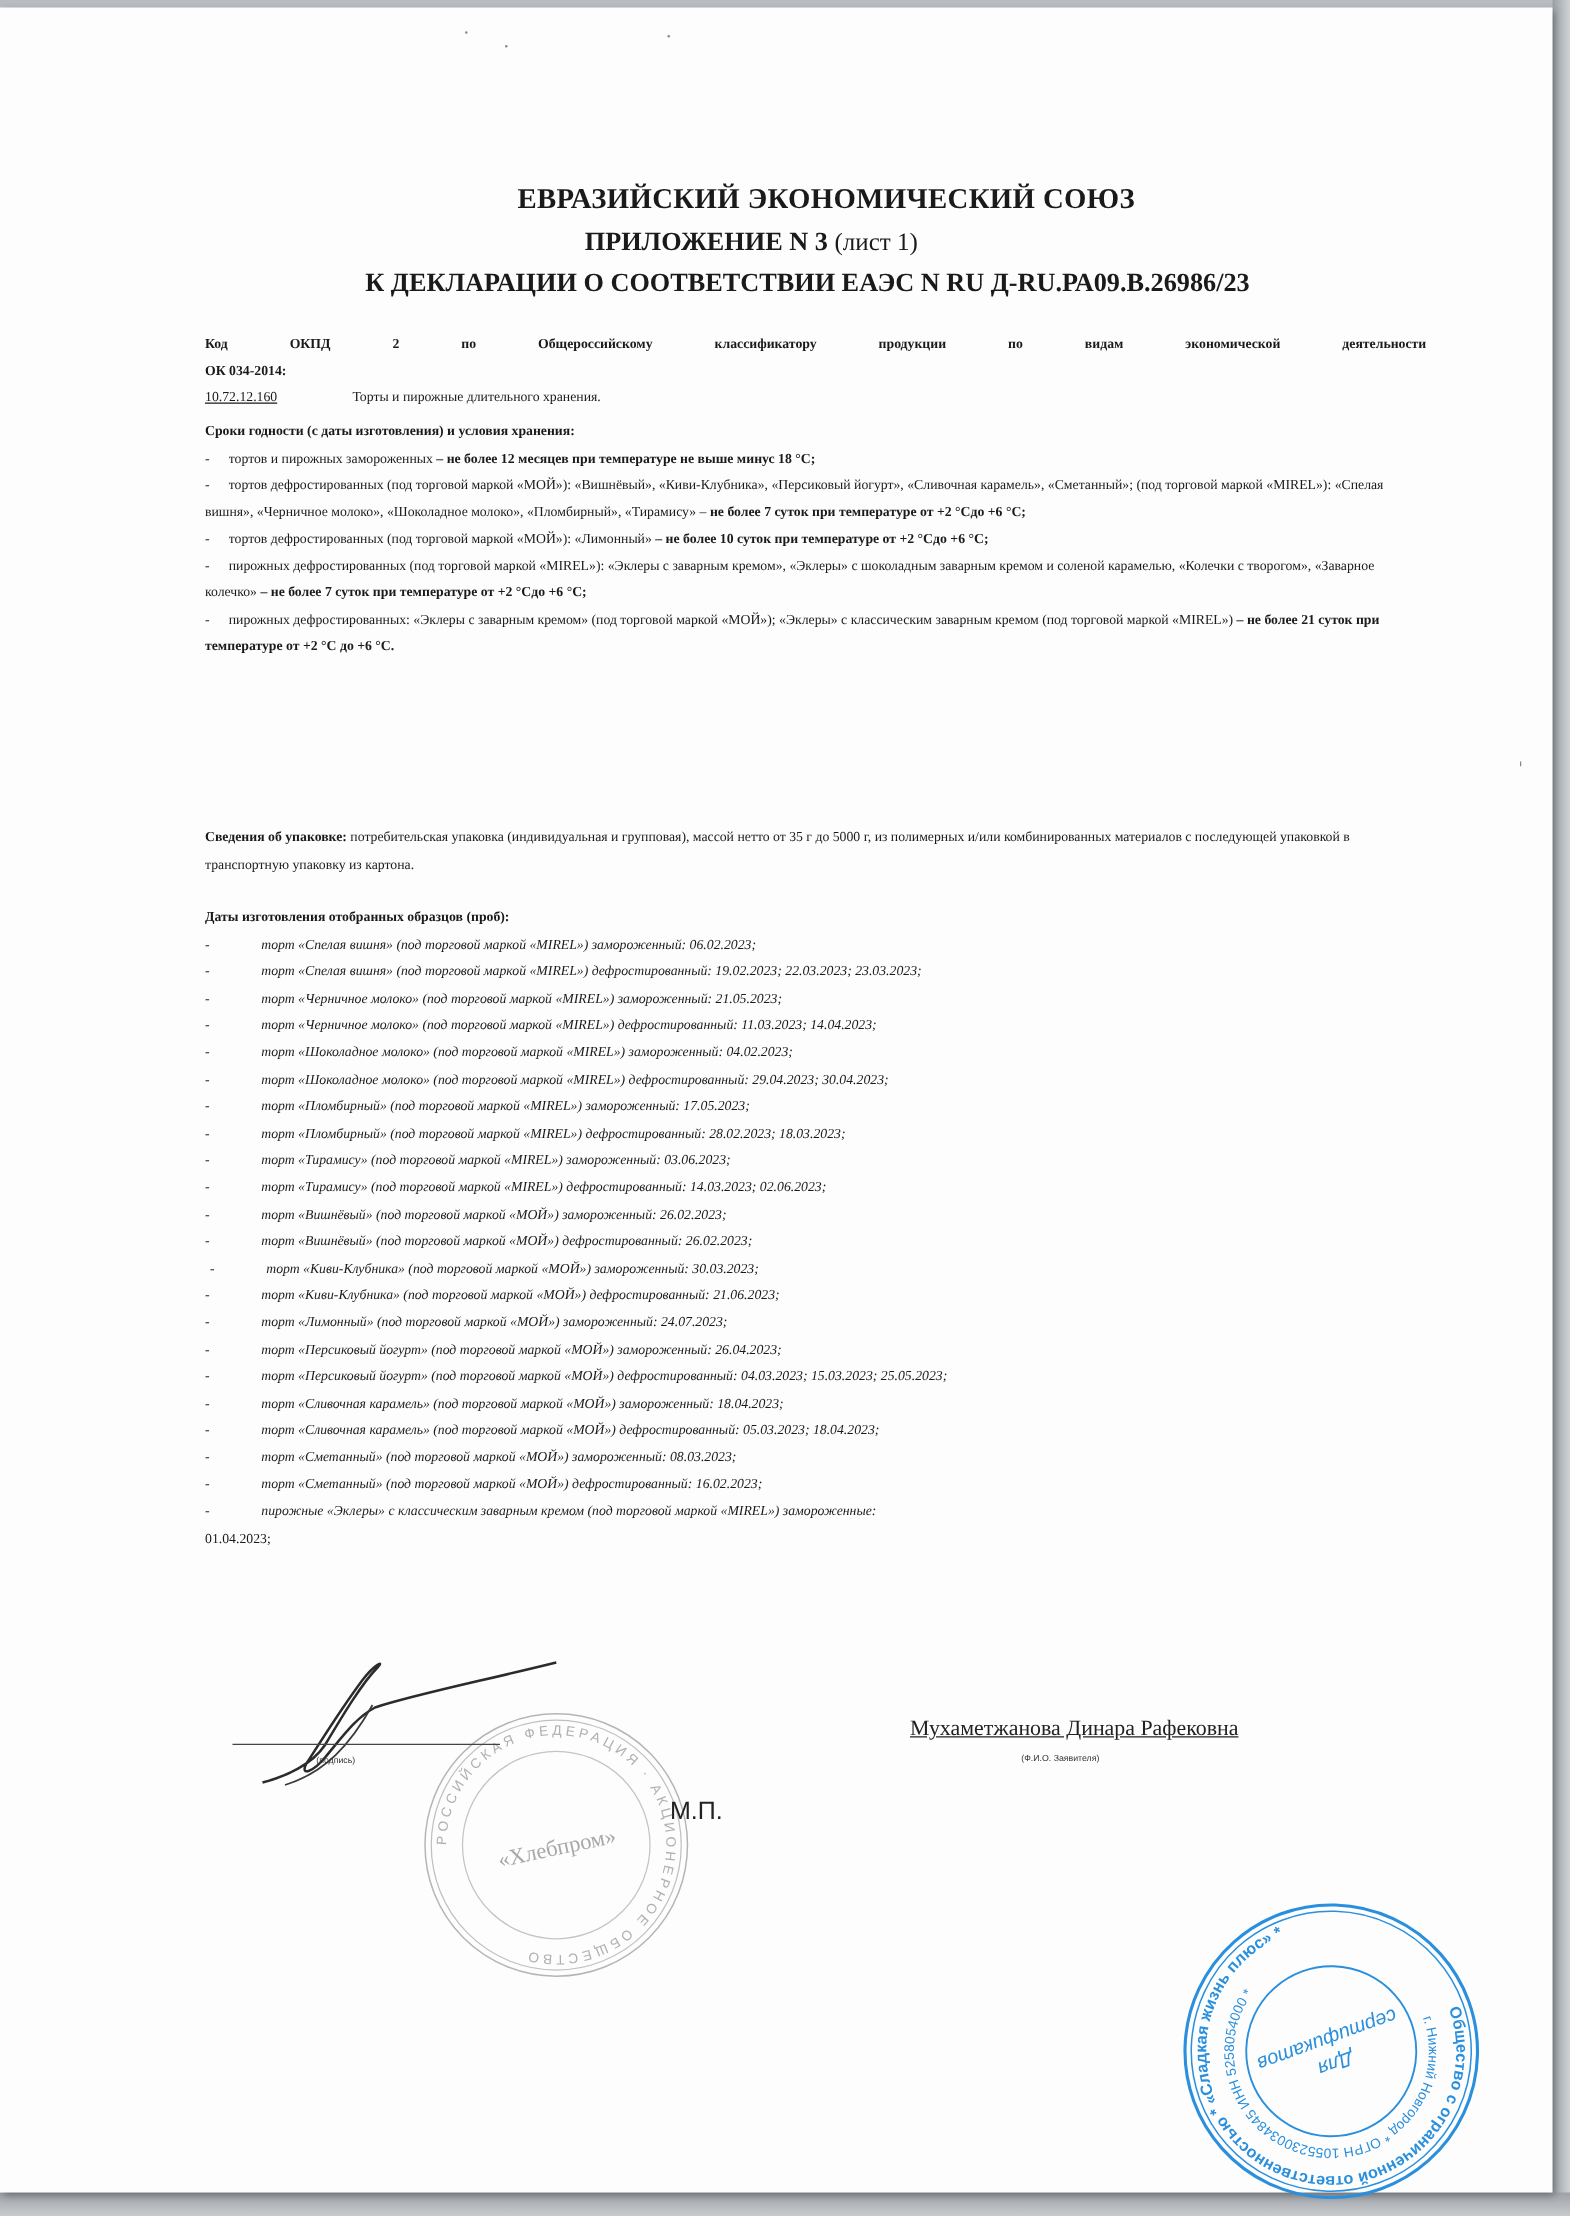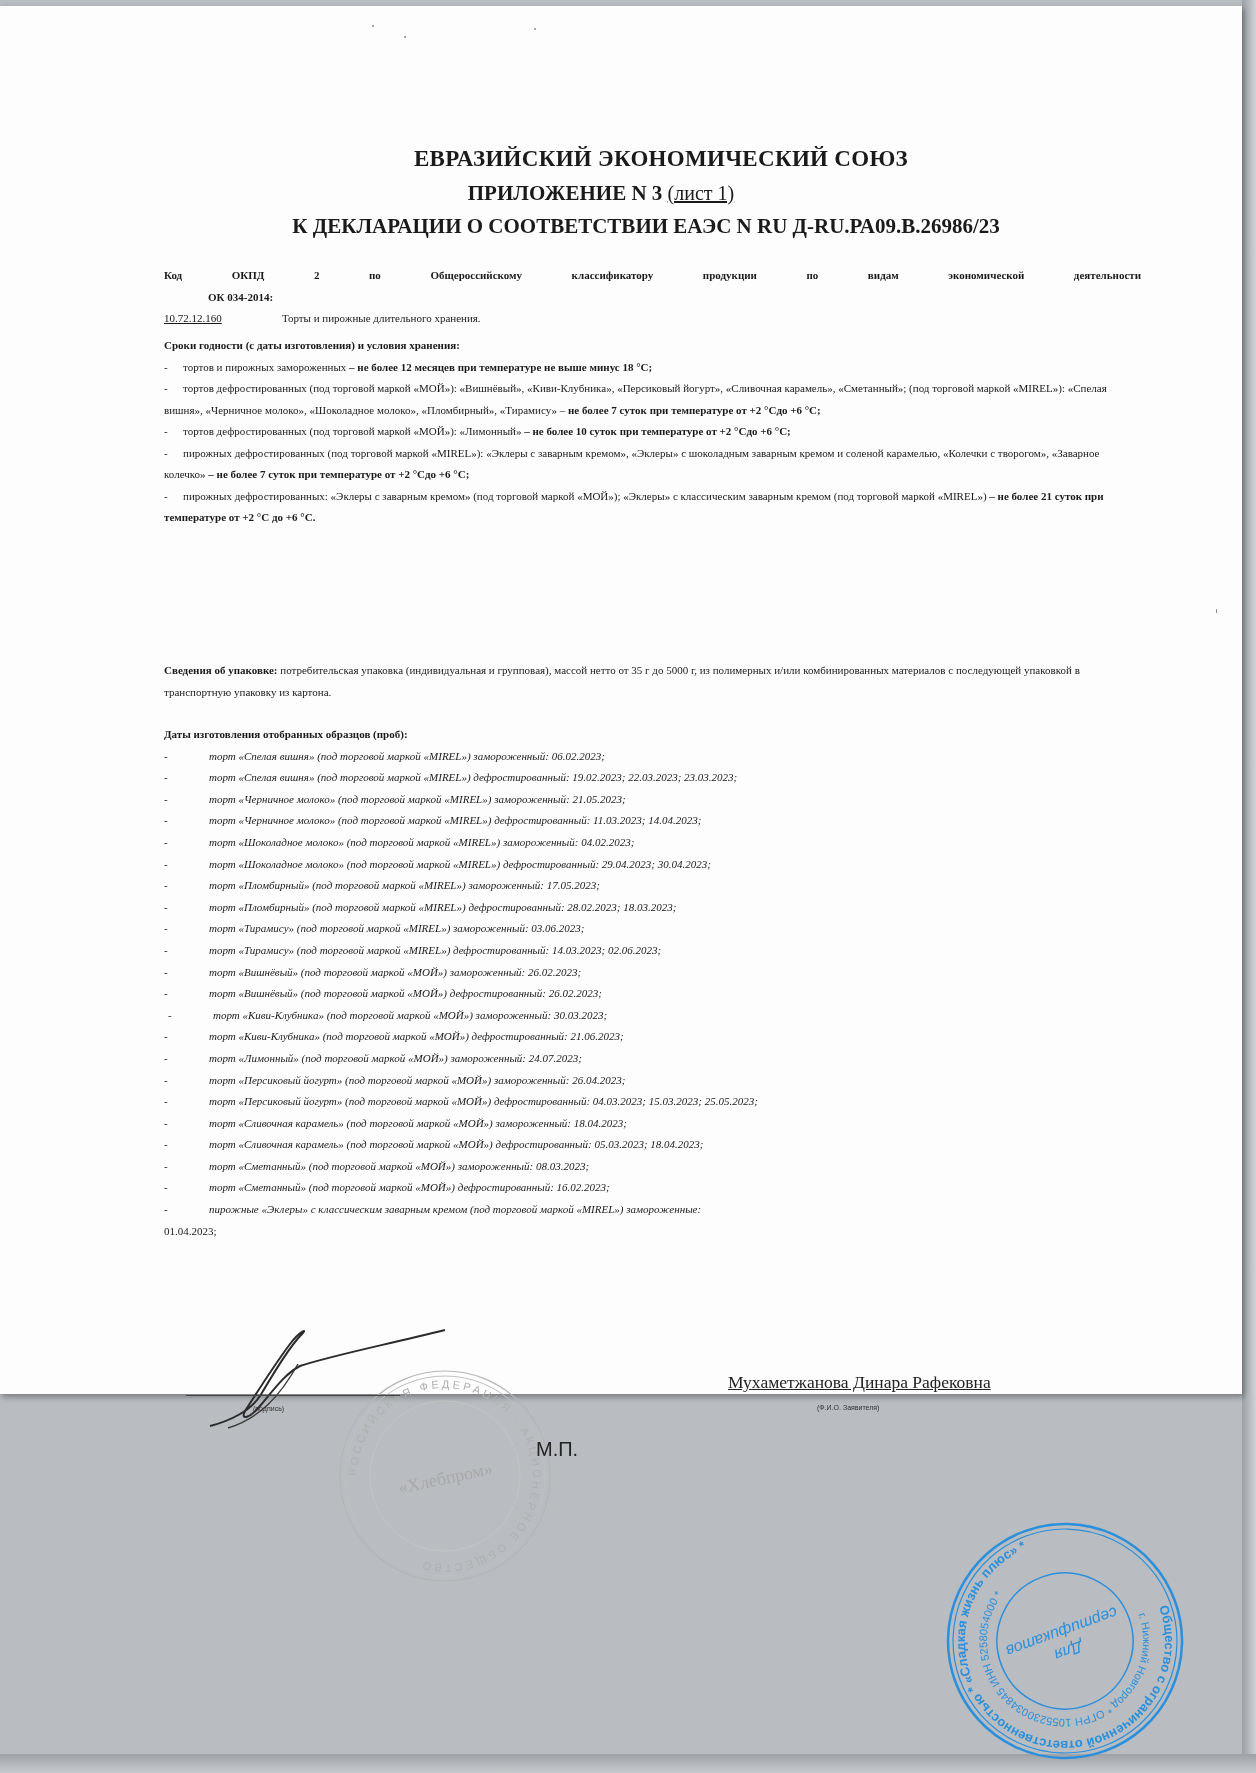--- a/index.html
+++ b/index.html
@@ -3,42 +3,42 @@
   <meta charset="utf-8">
   <style>
     html, body { margin: 0; padding: 0; }
     body {
       width: 1256px; height: 1773px; position: relative; overflow: hidden;
       background: #b9bcc0;
       font-family: "Liberation Serif", "DejaVu Serif", serif;
       color: #1a1a1a;
     }
     .page {
-      position: absolute; left: 0; top: 6px; width: 1242px; height: 1388px;
+      position: absolute; left: 0; top: 6px; width: 1242px; height: 1748px;
       background: #fdfdfd;
       box-shadow: 2px 3px 6px rgba(0,0,0,0.35);
     }
     .page-bottom-shade {
       position: absolute; left: 0; top: 1754px; width: 1256px; height: 19px;
       background: linear-gradient(#9ea2a7, #c8cbce);
     }
     .right-edge-shade {
       position: absolute; left: 1242px; top: 0; width: 14px; height: 1773px;
       background: linear-gradient(90deg, #9aa0a5, #d0d3d6);
     }
     .header { position: absolute; left: 0; width: 1242px; text-align: center; }
     .h1 { top: 140px; font-size: 23px; font-weight: bold; letter-spacing: 0.3px; left: 40px; }
     .h2 { top: 175px; font-size: 21px; font-weight: bold; left: -20px; }
-    .h2 .light { font-weight: normal; font-size: 20px; text-decoration: underline; }
+    .h2 .light { font-weight: normal; font-size: 20px; }
     .h3 { top: 208px; font-size: 21px; font-weight: bold; left: 25px; }
 
     .body-text { position: absolute; left: 164px; width: 977px; font-size: 11px; line-height: 21.5px; }
     .okpd { top: 259px; }
     .okpd .title { font-weight: bold; text-align: justify; text-align-last: justify; }
-    .okpd .title2 { font-weight: bold; margin-left: 44px; }
+    .okpd .title2 { font-weight: bold; }
     .okpd .code { display: inline-block; width: 118px; text-decoration: underline; }
 
     .shelf { top: 329px; }
     .sec-title { font-weight: bold; }
     .shelf .item { text-indent: 0; }
     .dash { display: inline-block; width: 19px; }
     b { font-weight: bold; }
 
     .pack { top: 654px; }
     .samples { top: 718px; line-height: 21.6px; }

